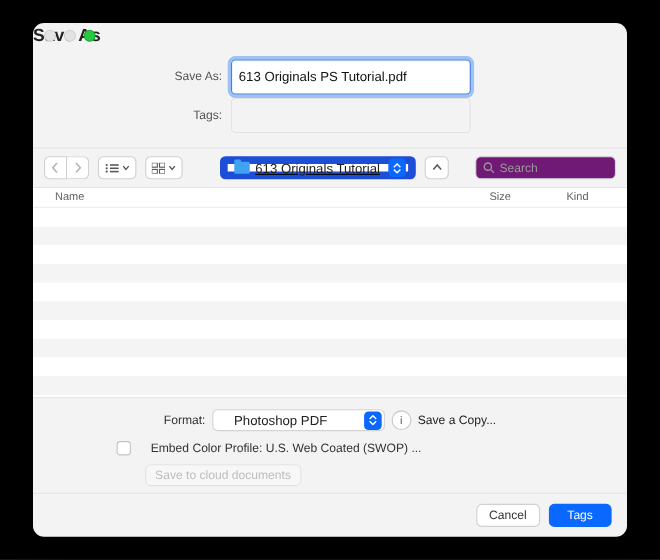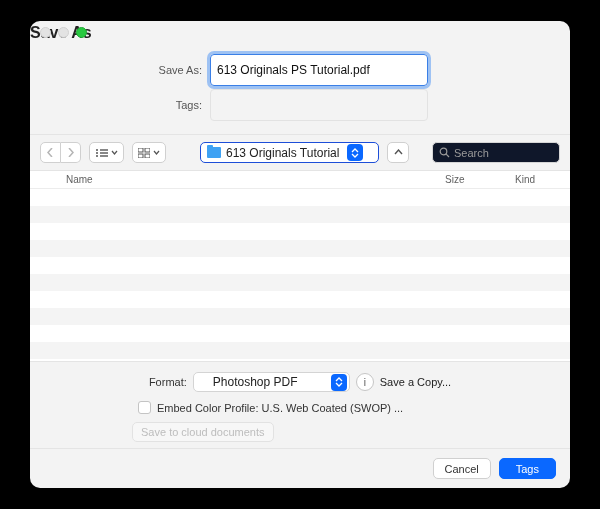--- a/index.html
+++ b/index.html
@@ -33,53 +33,54 @@
     height:21px; background:#fff; border:1px solid #d0d0d0; border-radius:5px;
     display:flex; align-items:center; justify-content:center; font-size:11px; color:#333;
     padding: 0 6px;
   }
   .seg .btn { border-radius:0; }
   .seg .btn:first-child { border-radius:5px 0 0 5px; }
   .seg .btn:last-child { border-radius:0 5px 5px 0; border-left:none;}
   .btn svg { display:block; }
   .folder-pop {
     flex: 0 0 auto; display:flex; align-items:center; height:21px;
-    background:#fff; border:1px solid #1d4ed8; border-radius:5px; padding: 0 15px 0 6px; gap:5px;
+    background:#fff; border:7px solid #1d4ed8; border-radius:5px; padding: 0 2px 0 6px; gap:5px;
     margin-left: 26px;
+    text-decoration: underline;
   }
   .folder-icon { width:14px; height:11px; background:#3fa2f3; border-radius:1px; position:relative; }
   .folder-icon::before{content:"";position:absolute;top:-2px;left:0;width:6px;height:3px;background:#3fa2f3;border-radius:1px 1px 0 0;}
   .stepper { width:16px; height:17px; background:#0a68ff; border-radius:4px; display:flex; flex-direction:column; align-items:center; justify-content:center; margin-left:3px;}
   .stepper svg{display:block;}
   .search {
     flex:1; max-width:128px; margin-left:auto; display:flex; align-items:center;
-    height:21px; background:#0f172a; border:1px solid #d6d6d6; border-radius:5px; padding:0 6px; gap:4px;
+    height:21px; background:#701a75; border:1px solid #d6d6d6; border-radius:5px; padding:0 6px; gap:4px;
     color:#9a9a9a; font-size:11px;
   }
 
   .list { background:#fff; border-top:1px solid #e4e4e4; border-bottom:1px solid #e4e4e4; height: 192px; }
   .list-header { display:flex; font-size:10px; color:#616161; padding: 3px 0; border-bottom:1px solid #ececec;}
-  .col-name{flex:1; padding-left:36px;}
+  .col-name{flex:1; padding-left:20px;}
   .col-size{width:70px;}
   .col-kind{width:55px;}
   .list-body .lrow{ height:17px; }
   .lrow:nth-child(odd){background:#fff;}
   .lrow:nth-child(even){background:#f4f4f4;}
 
   .format-area { padding: 10px 0 4px 0; }
   .format-row { display:flex; align-items:center; justify-content:center; gap:6px; }
   .flabel{font-size:11px;color:#333;}
   .select {
     width:157px; height:20px; background:#fff; border:1px solid #d4d4d4; border-radius:5px;
     display:flex; align-items:center; font-size:12px; padding:0 2px 0 19px; color:#222;
   }
   .select .stepper{margin-left:auto;}
   .info-btn{width:18px;height:18px;border:1px solid #c6c6c6;border-radius:50%;background:#fff;display:flex;align-items:center;justify-content:center;font-size:10px;color:#555;}
   .linkish{font-size:11px;color:#222;}
-  .chk-row{display:flex;align-items:center;gap:6px;font-size:11px;color:#333; padding-left:108px; margin-top:9px;}
+  .chk-row{display:flex;align-items:center;gap:18px;font-size:11px;color:#333; padding-left:76px; margin-top:9px;}
   .chk{width:13px;height:13px;border:1px solid #c4c4c4;border-radius:3px;background:#fff;}
   .cloud-btn{
     margin:8px 0 0 102px; height:20px; font-size:11px; color:#bdbdbd;
     border:1px solid #e2e2e2; background:#f7f7f7; border-radius:5px; padding:0 8px; display:inline-flex; align-items:center;
   }
 
   .footer { margin-top:auto; border-top:1px solid #e4e4e4; padding:9px 14px; display:flex; align-items:center;}
   .footer .btn{padding:0 11px;}
   .primary{background:#0a68ff;border-color:#0a68ff;color:#fff;}
 </style>

